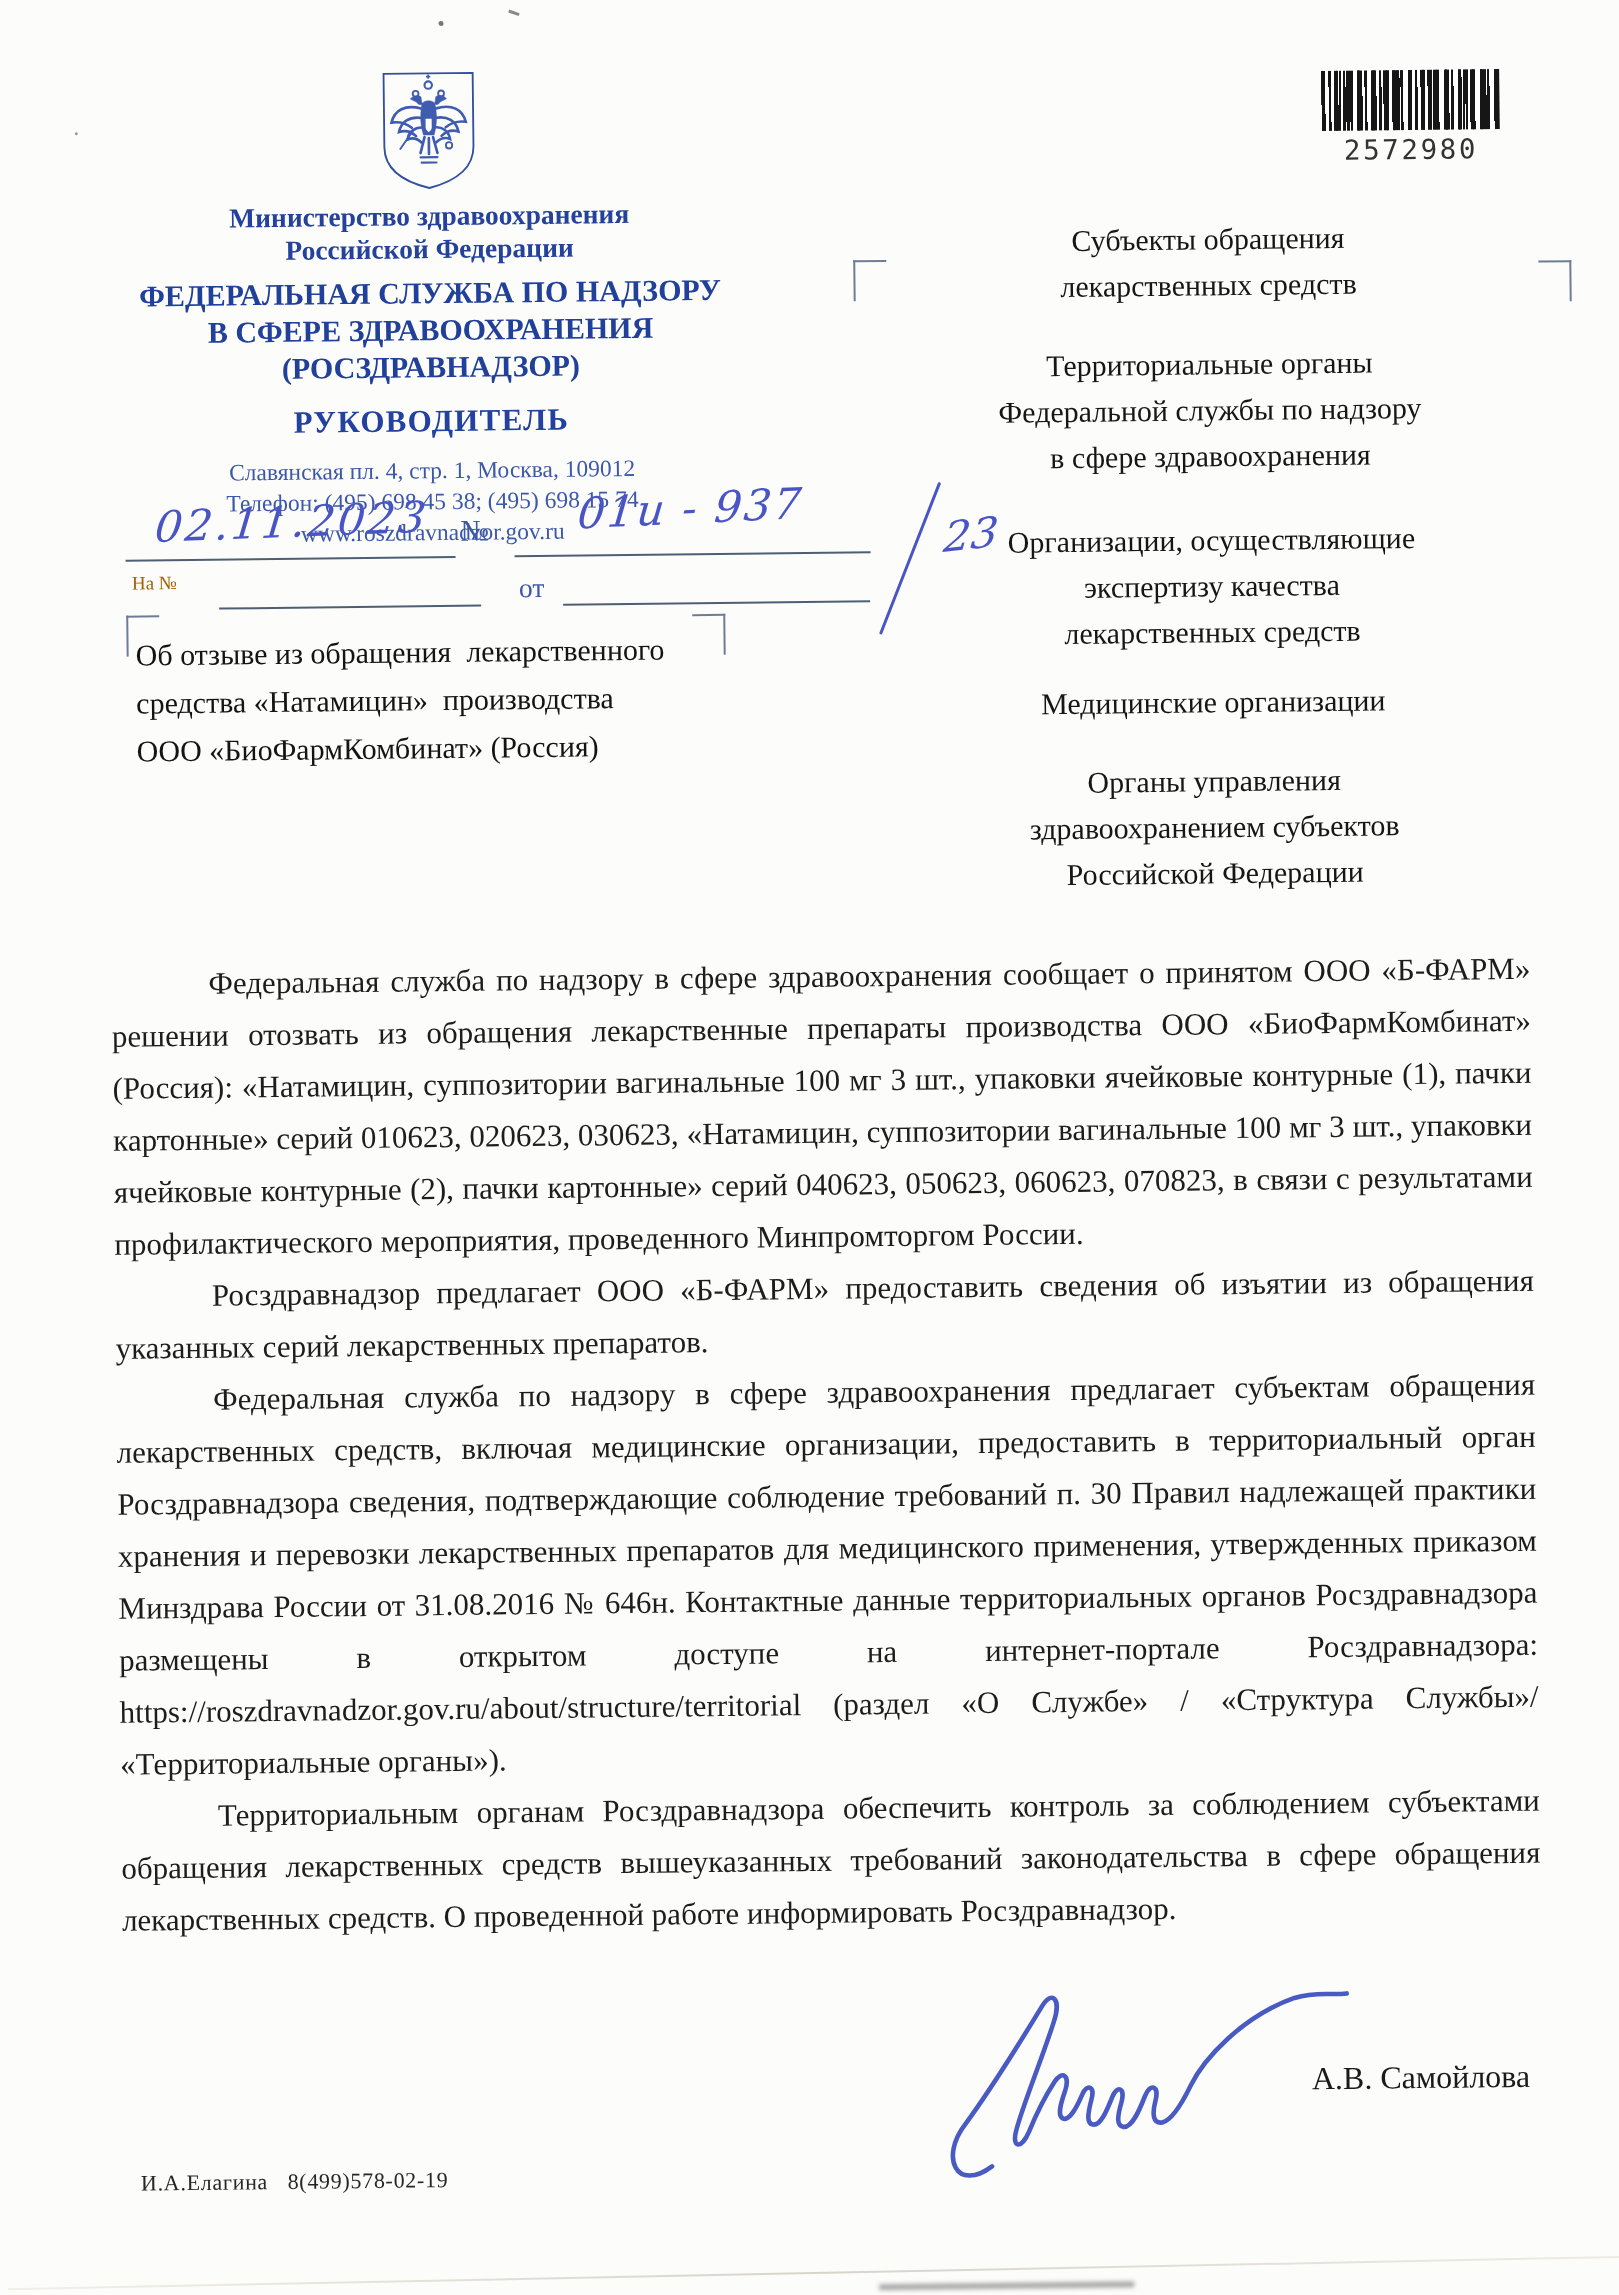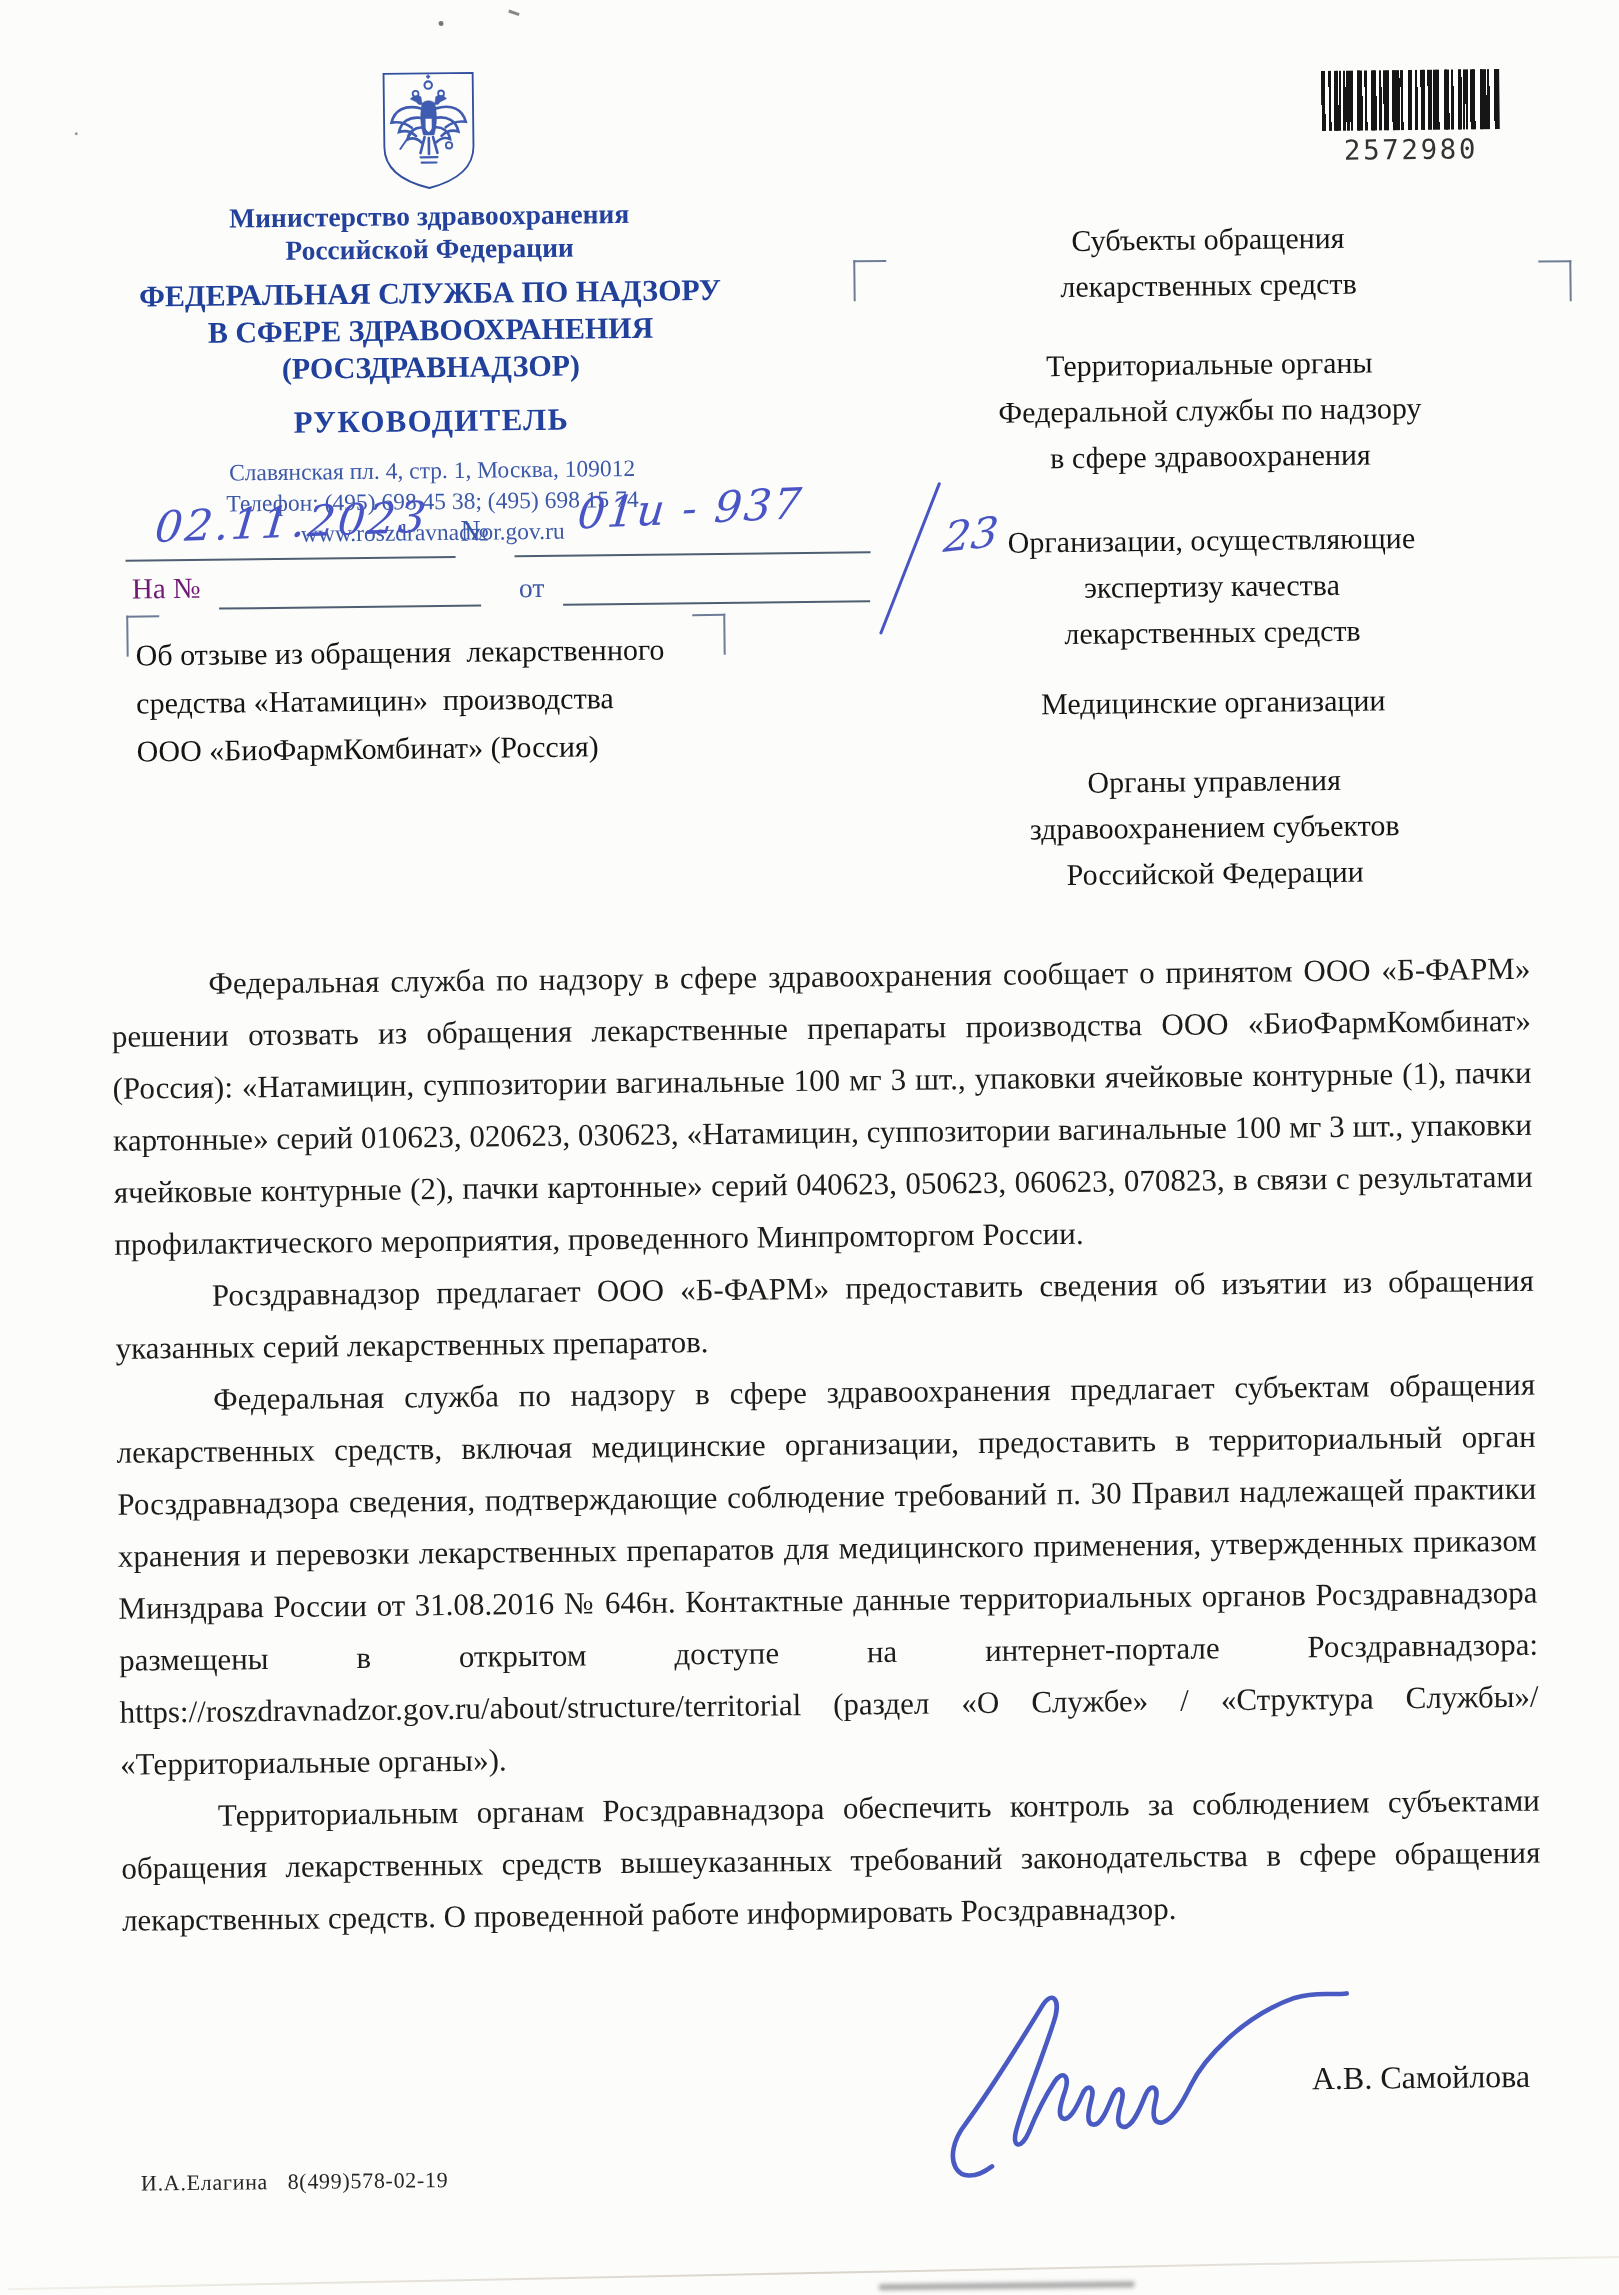--- a/index.html
+++ b/index.html
@@ -24,21 +24,21 @@
   .reg-date   { position:absolute; left:134px; top:494px; width:327px; text-align:center; font-size:43px; letter-spacing:2.6px; transform:skewX(-8deg) rotate(-1.5deg); }
   .reg-no     { position:absolute; left:466px; top:509px; font-size:30px; color:#3c58a8; }
   .reg-num    { position:absolute; left:523px; top:485px; width:347px; text-align:center; font-size:43px; letter-spacing:2px; transform:skewX(-8deg) rotate(-2deg); }
   .uline      { position:absolute; height:0; border-top:2px solid #4e5f72; }
   .u1 { left:131px; top:551px; width:330px; }
   .u2 { left:520px; top:551px; width:356px; }
   .u3 { left:224px; top:600px; width:262px; }
   .u4 { left:568px; top:600px; width:307px; }
   .slash { position:absolute; left:914px; top:477px; width:2.6px; height:163px; background:#4a55c5; border-radius:1.3px; transform:rotate(22deg); }
   .reg-suffix { position:absolute; left:950px; top:515px; font-size:42px; transform:skewX(-12deg) rotate(-6deg); }
-  .reply-label { position:absolute; left:137px; top:564px; font-size:29px; color:#701a75; }
+  .reply-label { position:absolute; left:137px; top:564px; font-size:19px; color:#a16207; }
   .reply-from  { position:absolute; left:524px; top:568px; font-size:27.5px; color:#3c58a8;text-align:right; }
 
   
   .subject { position:absolute; left:140px; top:623px; width:608px; font-size:30px; line-height:48px; color:#141414; white-space:pre-wrap; text-align:left; }
   .bk { position:absolute; width:31px; height:39px; }
   .bk-tl { border-top:2.6px solid #6e7d96; border-left:2.6px solid #6e7d96; }
   .bk-tr { border-top:2.6px solid #6e7d96; border-right:2.6px solid #6e7d96; }
   .bk-subj-l { left:131px; top:607px; }
   .bk-subj-r { left:697px; top:612px; }
   .bk-addr-l { left:862px; top:260px; }

